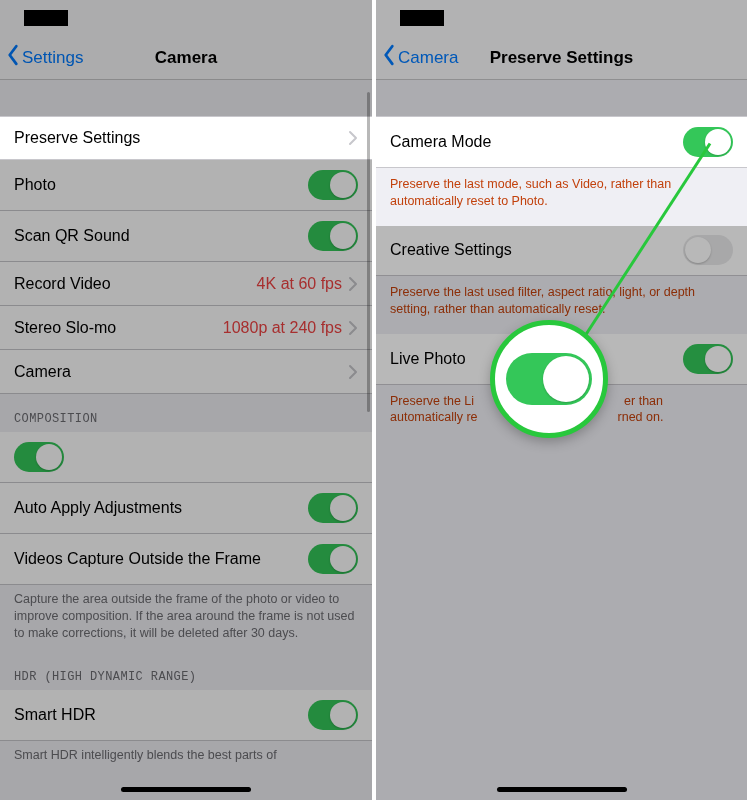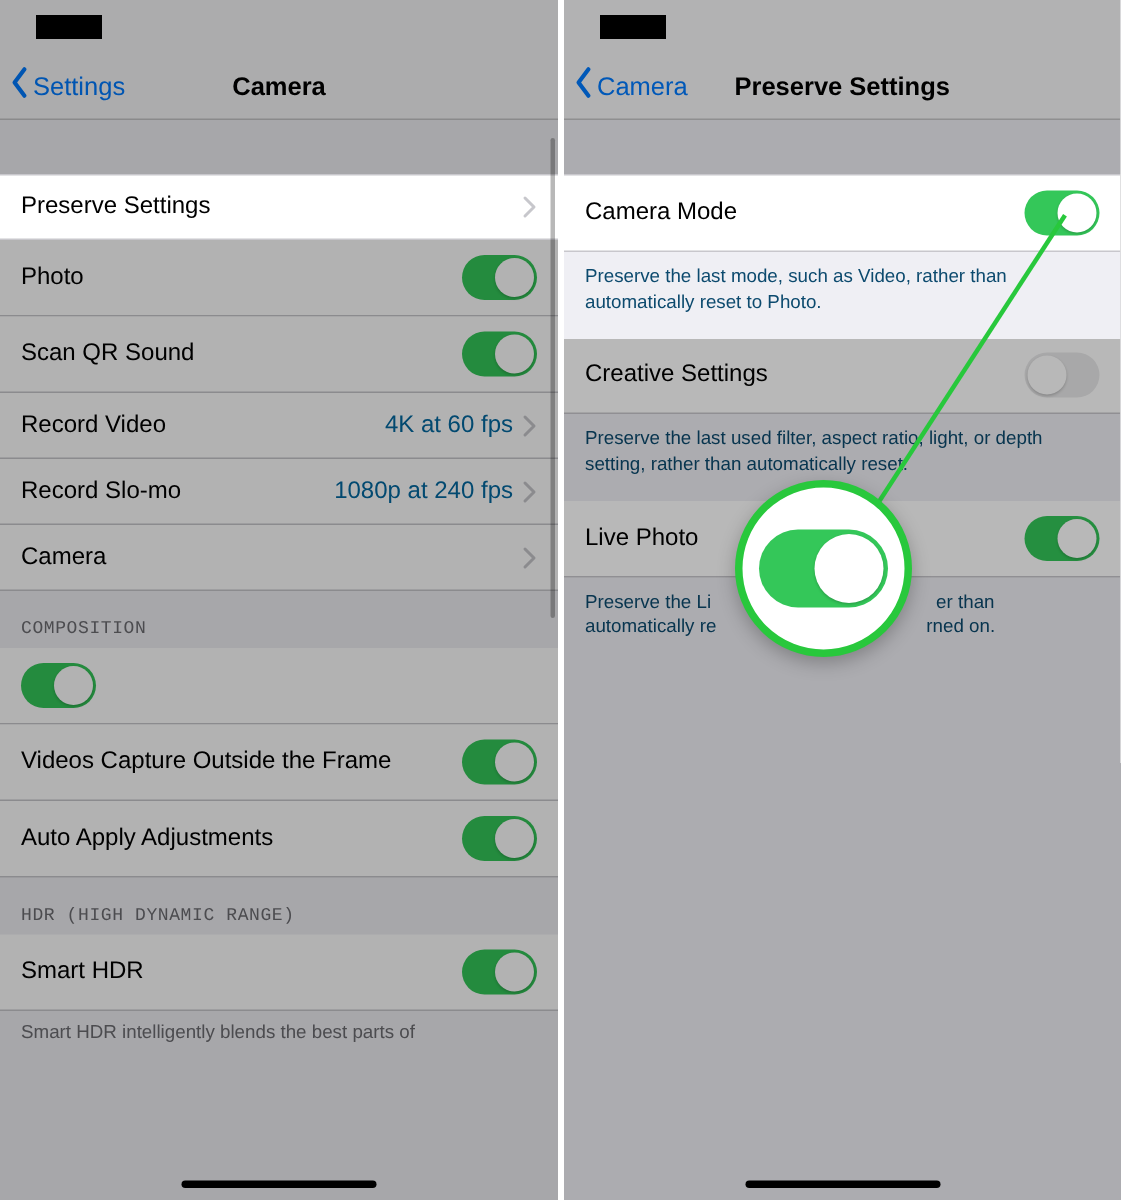--- a/index.html
+++ b/index.html
@@ -22,42 +22,42 @@
   .nav .title { position: absolute; left: 0; right: 0; text-align: center; font-size: 17px; font-weight: 600; color: #000; pointer-events:none; }
 
   .content { position: relative; height: calc(100% - 80px); overflow: hidden; }
 
   .group-gap { height: 36px; }
   .section-header { font-size: 12px; letter-spacing: 0.4px; color: #6d6d72; padding: 18px 14px 6px 14px; text-transform: uppercase; font-family: Liberation Mono, monospace; }
 
   .row { display: flex; align-items: center; justify-content: space-between; background: #fff; padding: 10px 14px; min-height: 44px; border-bottom: 1px solid #c8c7cc; position: relative; }
   .row:first-of-type { border-top: 1px solid #c8c7cc; }
   .row .label { font-size: 16px; color: #000; }
-  .row .value { font-size: 16px; color: #0369a1; margin-right: 6px; }
+  .row .value { font-size: 16px; color: #ef4444; margin-right: 6px; }
   .row .right { display: flex; align-items: center; }
 
   .chevron { color: #c7c7cc; }
   .chevron svg { width: 10px; height: 16px; display:block; }
 
   .footer-note { font-size: 12.5px; color: #6d6d72; padding: 6px 14px 10px 14px; line-height: 1.35; }
 
   
   .toggle { width: 50px; height: 30px; border-radius: 15px; position: relative; }
   .toggle .knob { width: 26px; height: 26px; border-radius: 50%; background: #fff; position: absolute; top: 2px; box-shadow: 0 1px 2px rgba(0,0,0,.2); }
   .toggle.on  { background: #34c759; }
   .toggle.on .knob { right: 2px; }
   .toggle.off { background: #e9e9ea; }
   .toggle.off .knob { left: 2px; }
 
   
   .cutout { position: absolute; left: 0; width: 100%; background: #fff; z-index: 5; }
   .cutout .row { border-top: 1px solid #c8c7cc; }
 
   
-  .desc { font-size: 12.5px; color: #0c4a6e; padding: 8px 14px 16px 14px; line-height: 1.35; background: #efeff4; }
+  .desc { font-size: 12.5px; color: #c2410c; padding: 8px 14px 16px 14px; line-height: 1.35; background: #efeff4; }
 
   
   .bubble { position: absolute; z-index: 20; width: 118px; height: 118px; border-radius: 50%; background: #fff; border: 5px solid #28c83c; display:flex; align-items:center; justify-content:center; box-shadow: 0 4px 12px rgba(0,0,0,.25); }
   .bubble .toggle { width: 86px; height: 52px; border-radius: 26px; }
   .bubble .toggle .knob { width: 46px; height: 46px; top: 3px; right: 3px; }
 
   
   .connector { position: absolute; z-index: 19; background: #28c83c; height: 3px; transform-origin: left center; }
 
   
@@ -123,21 +123,21 @@
         <span class="right">
           <span class="value">4K at 60 fps</span>
           <span class="chevron">
               <svg viewBox="0 0 10 16">
                 <polyline points="2,2 8,8 2,14" fill="none" stroke="#c7c7cc" stroke-width="2" stroke-linecap="round" stroke-linejoin="round"></polyline>
               </svg>
             </span>
         </span>
       </div>
       <div class="row">
-        <span class="label">Record Slo-mo</span>
+        <span class="label">Stereo Slo-mo</span>
         <span class="right">
           <span class="value">1080p at 240 fps</span>
           <span class="chevron">
               <svg viewBox="0 0 10 16">
                 <polyline points="2,2 8,8 2,14" fill="none" stroke="#c7c7cc" stroke-width="2" stroke-linecap="round" stroke-linejoin="round"></polyline>
               </svg>
             </span>
         </span>
       </div>
       <div class="row">
@@ -151,35 +151,36 @@
 
       <div class="section-header">Composition</div>
       <div class="row">
         <span class="right">
             <span class="toggle on">
               <span class="knob"></span>
             </span>
           </span>
       </div>
       <div class="row">
+        <span class="label">Auto Apply Adjustments</span>
+        <span class="right">
+            <span class="toggle on">
+              <span class="knob"></span>
+            </span>
+          </span>
+      </div>
+      <div class="row">
         <span class="label">Videos Capture Outside the Frame</span>
         <span class="right">
             <span class="toggle on">
               <span class="knob"></span>
             </span>
           </span>
       </div>
-      <div class="row">
-        <span class="label">Auto Apply Adjustments</span>
-        <span class="right">
-            <span class="toggle on">
-              <span class="knob"></span>
-            </span>
-          </span>
-      </div>
+      <div class="footer-note">Capture the area outside the frame of the photo or video to improve composition. If the area around the frame is not used to make corrections, it will be deleted after 30 days.</div>
 
       <div class="section-header">HDR (High Dynamic Range)</div>
       <div class="row">
         <span class="label">Smart HDR</span>
         <span class="right">
             <span class="toggle on">
               <span class="knob"></span>
             </span>
           </span>
       </div>

